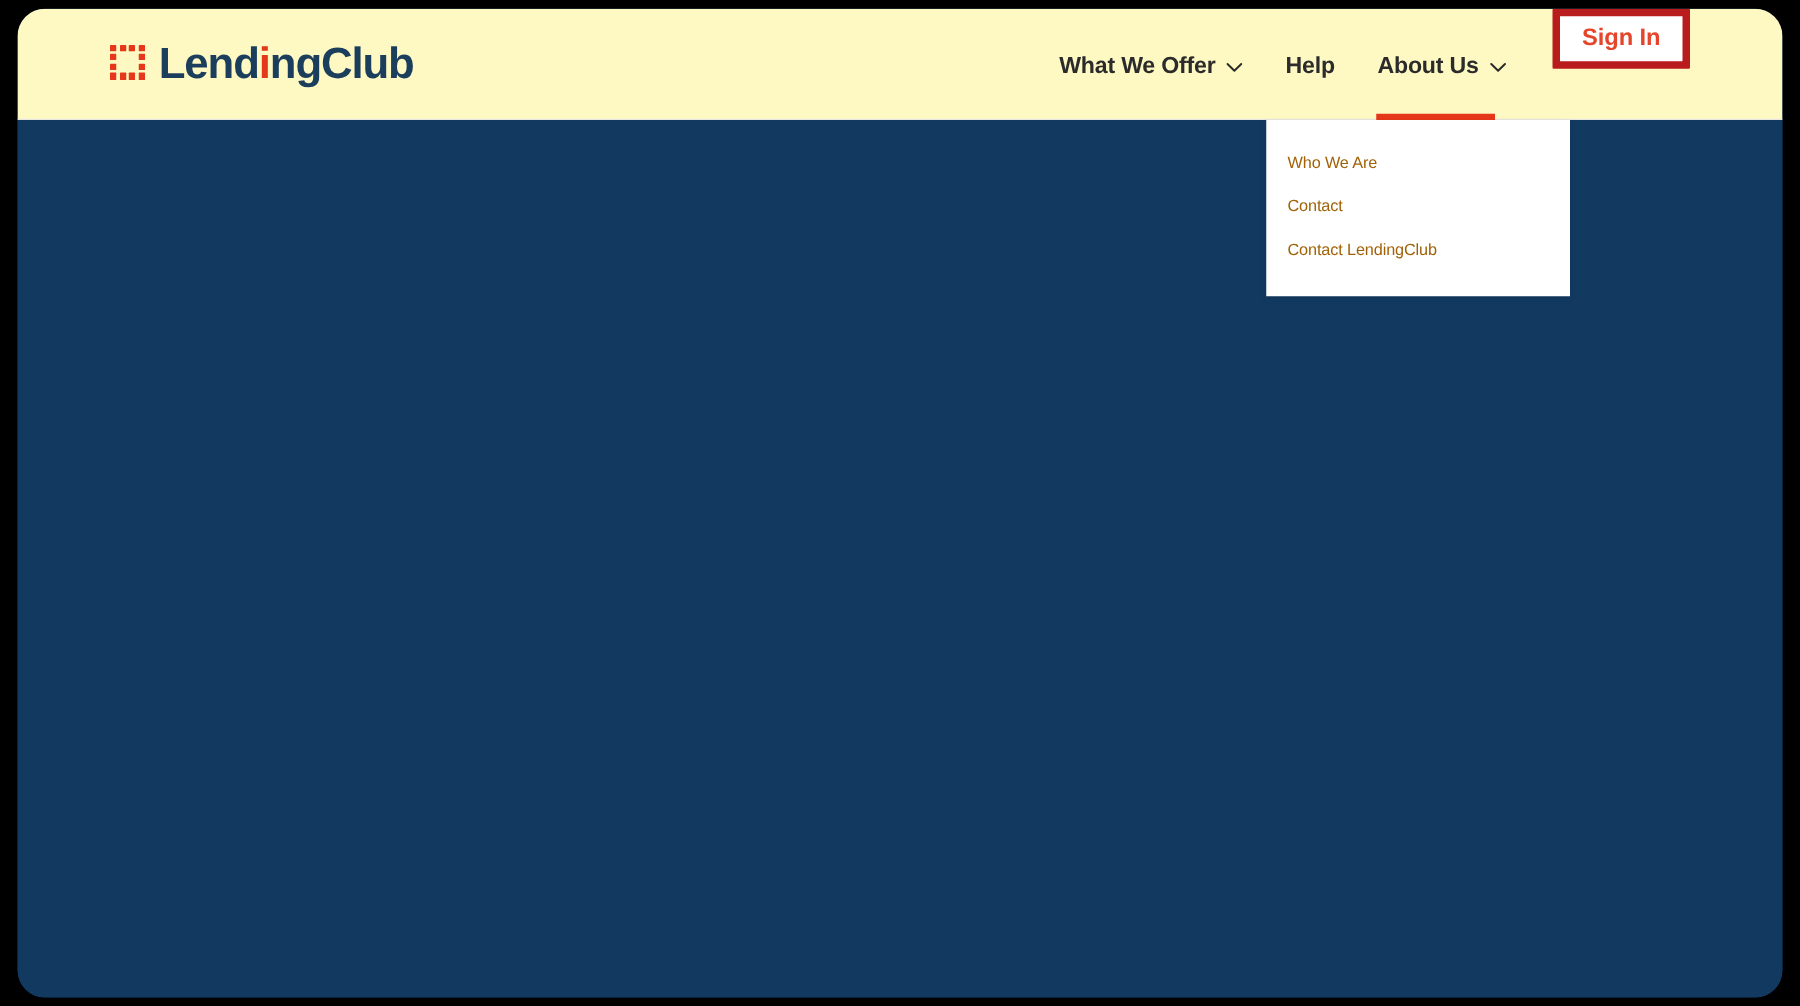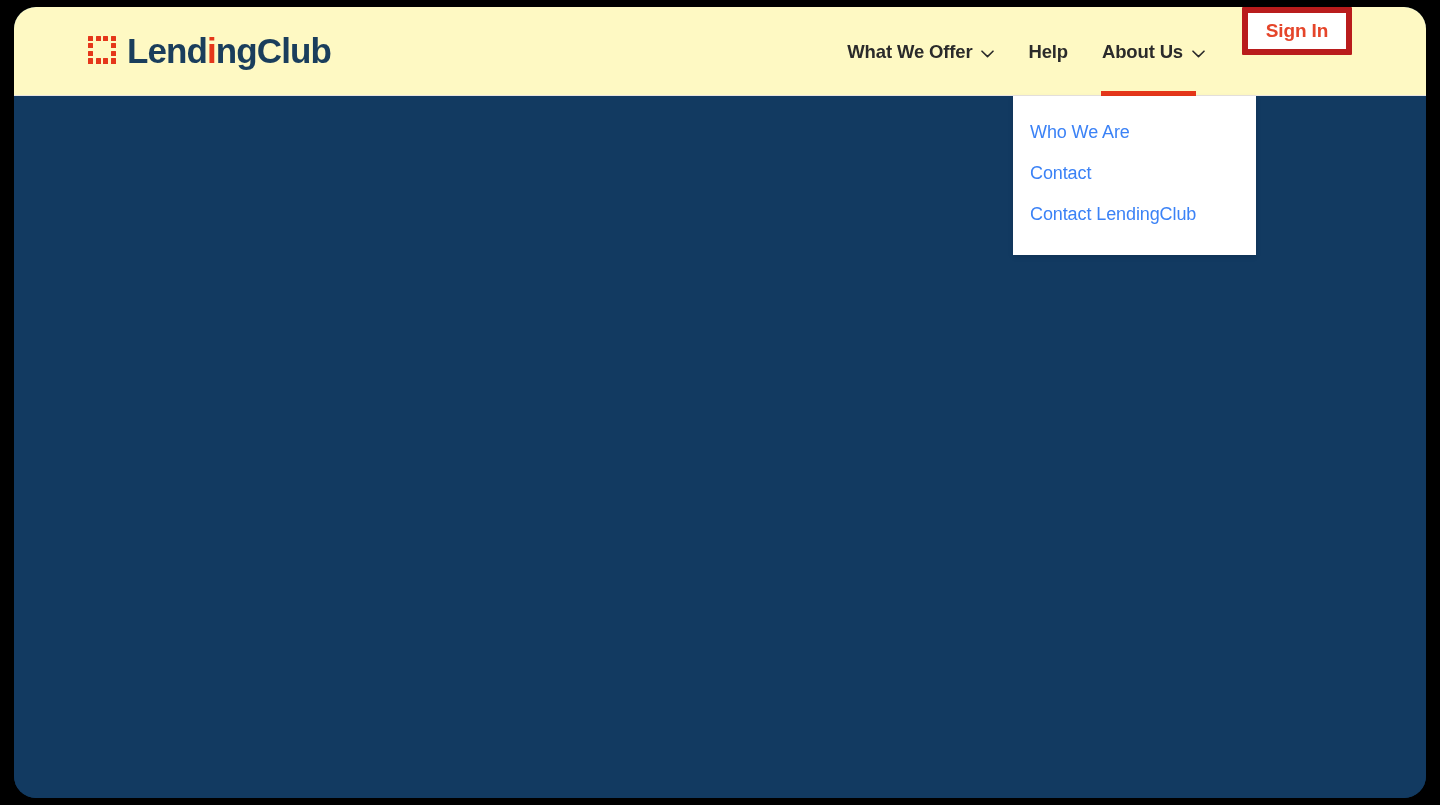--- a/index.html
+++ b/index.html
@@ -146,22 +146,22 @@
     top: 89px;
     width: 243px;
     background: #ffffff;
     padding: 16px 0 20px 0;
     box-shadow: 0 2px 5px rgba(0,0,0,0.13);
     z-index: 40;
   }
   .dropdown-item {
     display: block;
     padding: 10px 17px;
-    font-size: 18px;
-    color: #3b82f6;
+    font-size: 13px;
+    color: #a16207;
     letter-spacing: -0.1px;
     white-space: nowrap;
     cursor: pointer;
     text-decoration: none;
   }
 
   
   .page-body {
     position: absolute;
     left: 0;

